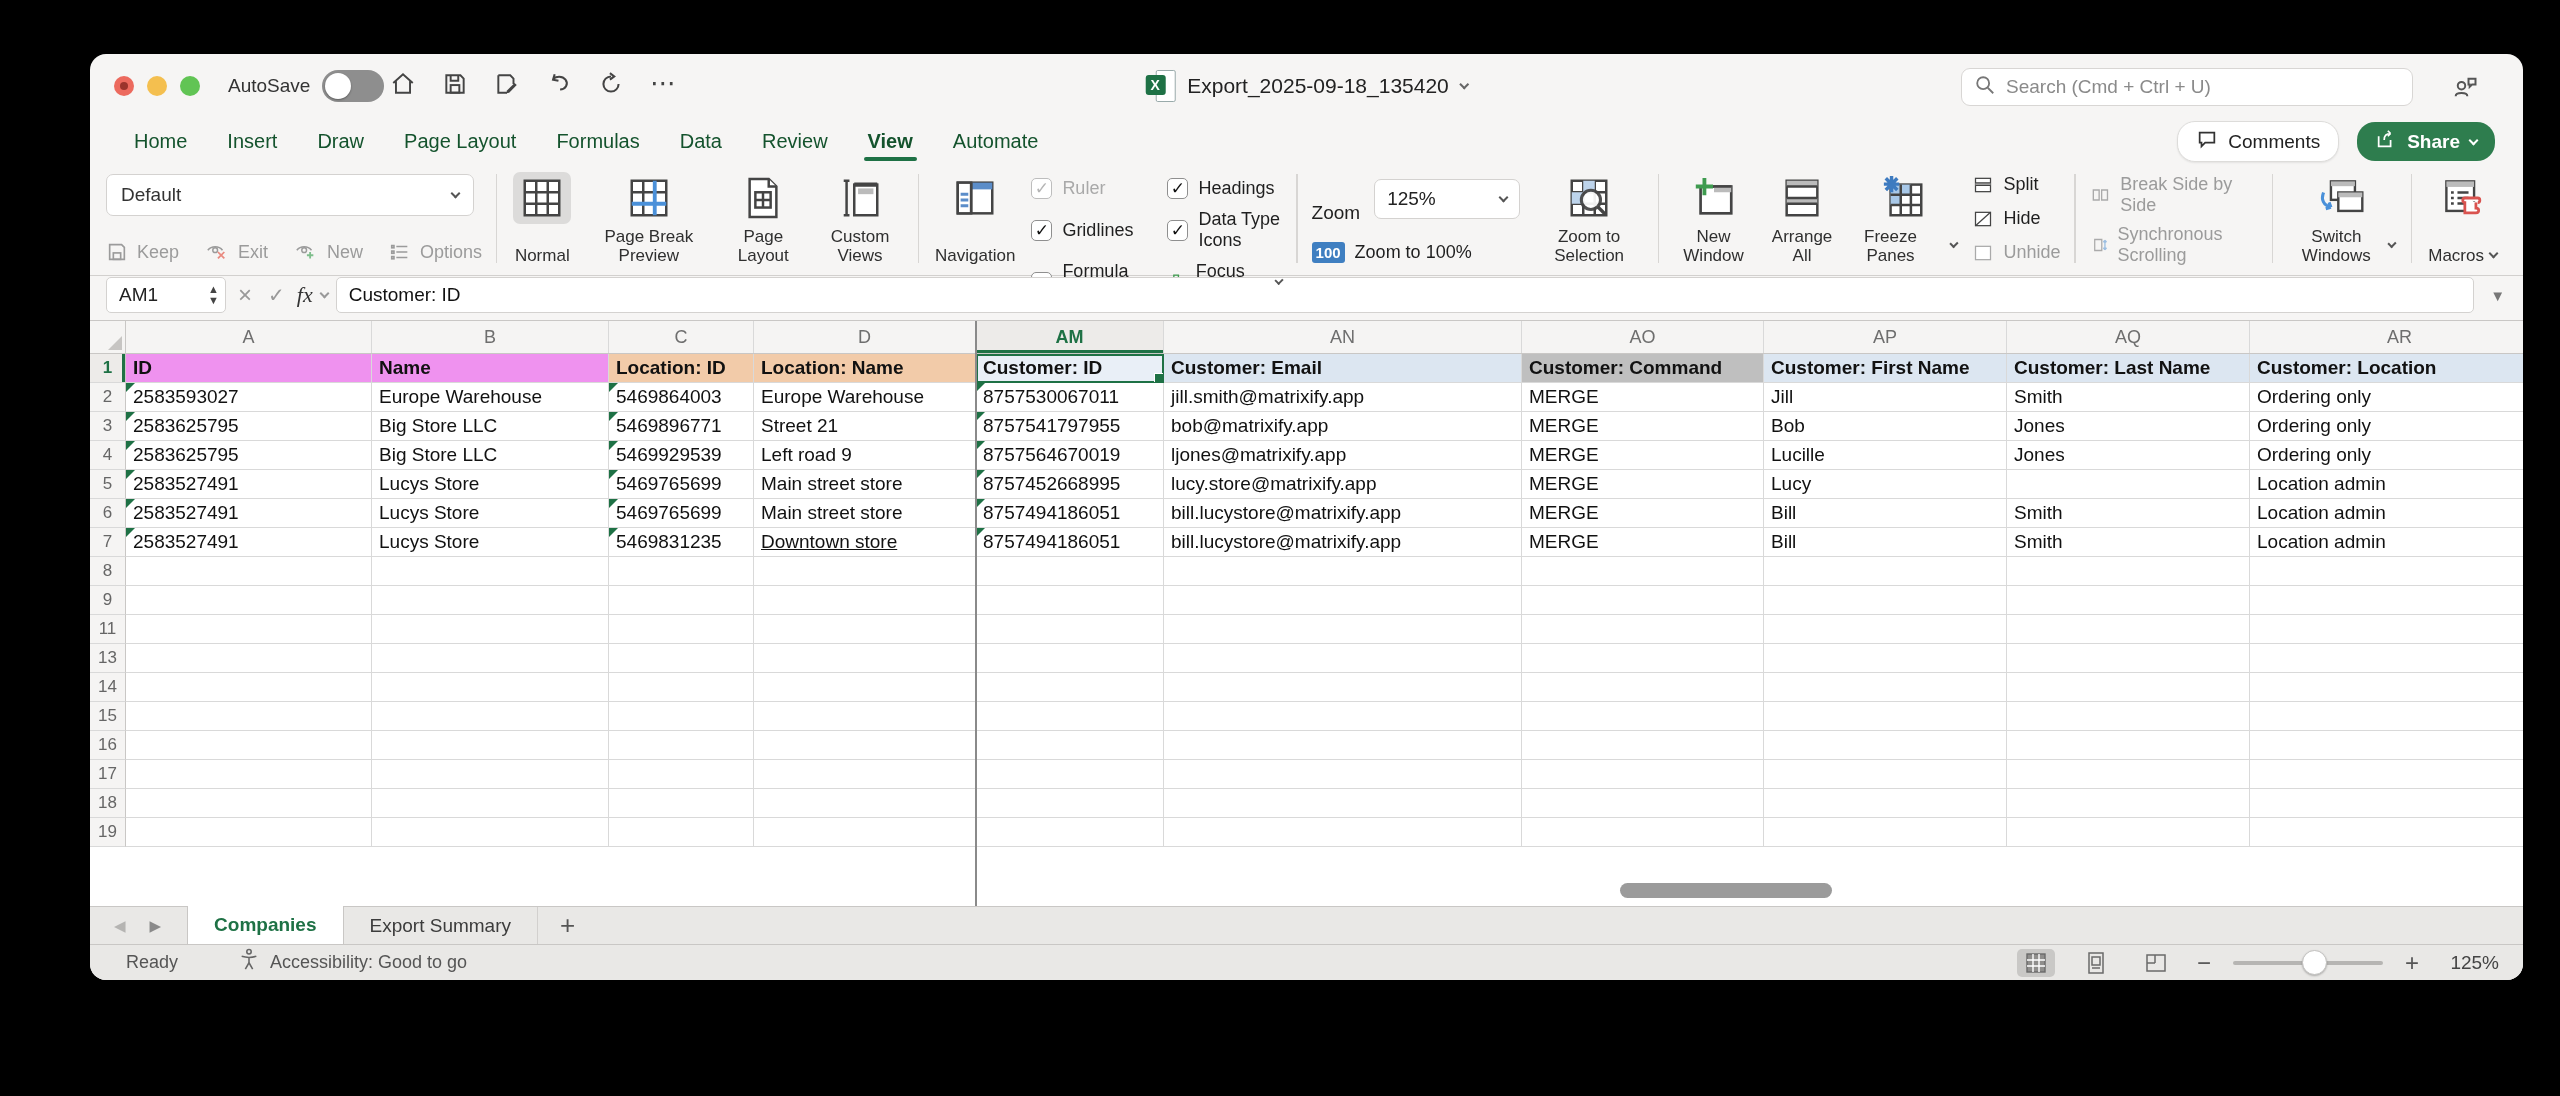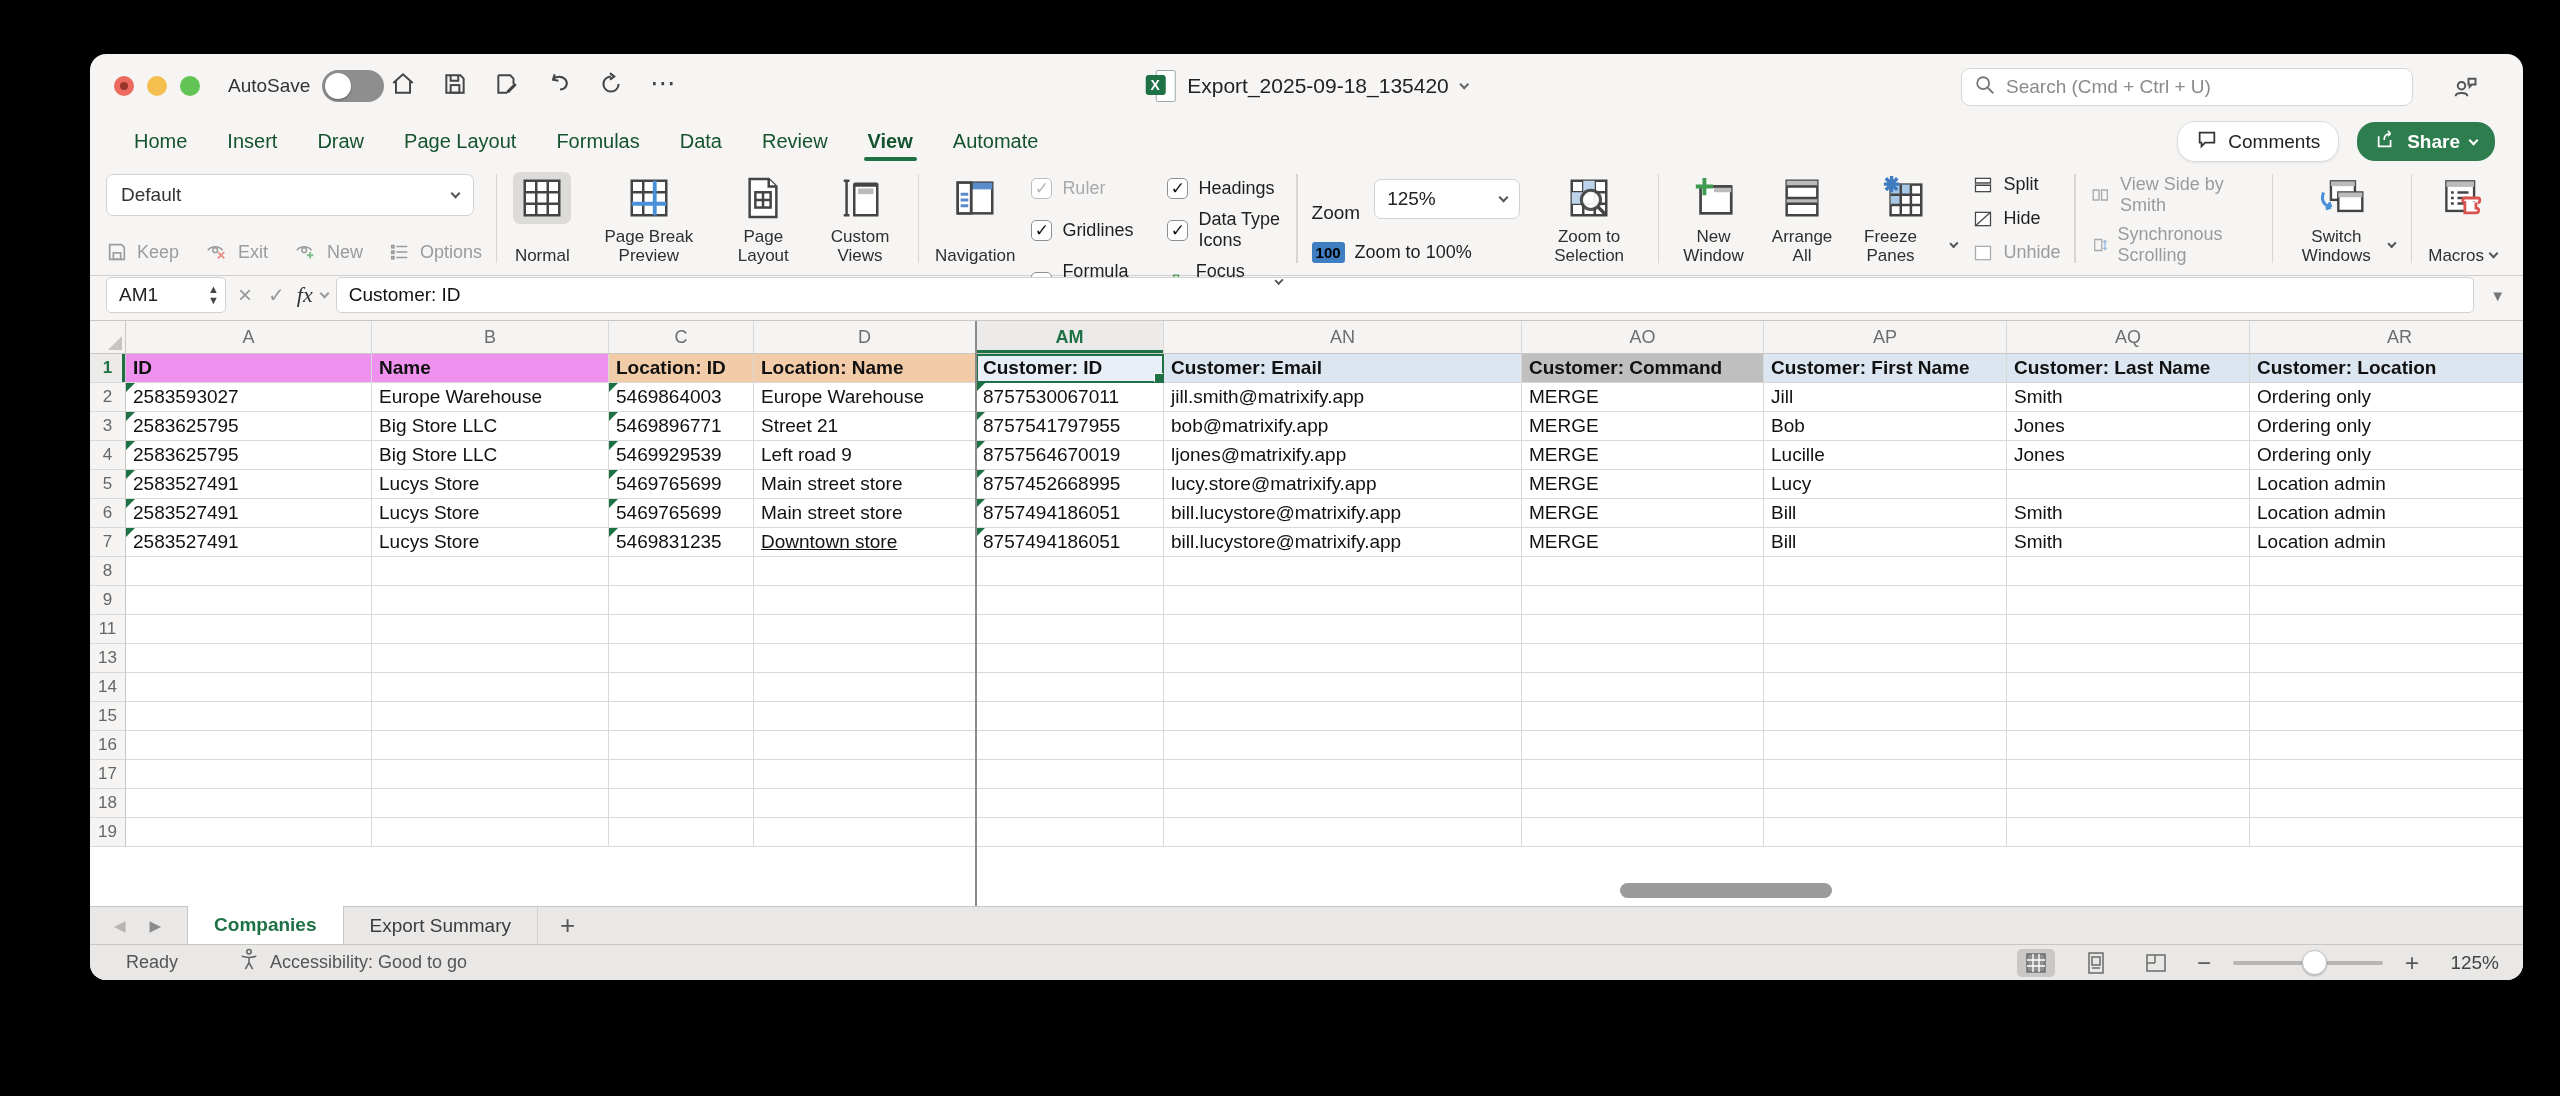--- a/index.html
+++ b/index.html
@@ -50,21 +50,21 @@
   .srow.dark { color:#1f1f1f; }
   .sheetview-dd { width:368px; height:42px; background:#fff; border:1.5px solid #D4D2D0; border-radius:7px; display:flex; align-items:center; justify-content:space-between; padding:0 14px; font-size:19px; color:#333; }
   .sv-row { display:flex; gap:26px; margin-top:10px; }
   .cb { width:21px; height:21px; background:#fff; border:1.8px solid #8f8f8f; border-radius:5px; display:flex; align-items:center; justify-content:center; font-size:17px; font-weight:bold; color:#111; flex:0 0 21px;}
   .cb.dis { border-color:#BDBDBD; color:#B5B5B5; }
   .cbrow { display:flex; align-items:center; gap:10px; font-size:18px; color:#1f1f1f; }
   .cbrow.dis { color:#A9A9A9; }
   .chev { width:9px; height:9px; border-right:2.2px solid #555; border-bottom:2.2px solid #555; transform:rotate(45deg); display:inline-block; margin-top:-4px; }
   .chev.sm { width:7px; height:7px; }
   .zoom-dd { width:146px; height:40px; background:#fff; border:1.5px solid #D4D2D0; border-radius:7px; display:flex; align-items:center; justify-content:space-between; padding:0 12px; font-size:19px; color:#222; }
-  .badge100 { background:#3F7FC1; color:#000000; font-size:15px; border-radius:3px; padding:2px 4px; font-weight:bold; }
+  .badge100 { background:#3F7FC1; color:#ffffff; font-size:15px; border-radius:3px; padding:2px 4px; font-weight:bold; }
 
   
   .fbar { height:44px; flex:0 0 44px; display:flex; align-items:center; padding:0 10px 6px 16px; gap:8px; }
   .namebox { width:120px; height:36px; background:#fff; border:1.5px solid #D4D2D0; border-radius:5px; display:flex; align-items:center; justify-content:space-between; padding:0 6px 0 12px; font-size:19px; color:#222; }
   .steppers { display:flex; flex-direction:column; font-size:11px; color:#444; line-height:1; }
   .fx-ico { font-size:20px; color:#666; padding:0 4px; }
   .fx { font-style:italic; font-family:"Liberation Serif","DejaVu Serif",serif; font-size:22px; color:#333; }
   .finput { flex:1; height:36px; background:#fff; border:1.5px solid #D4D2D0; border-radius:5px; display:flex; align-items:center; padding:0 12px; font-size:19px; color:#111; }
   .fcollapse { color:#777; font-size:15px; padding:0 8px; }
 
@@ -446,21 +446,21 @@
         </span>
     </div>
 
     <div class="rdiv"></div>
 
     <div class="vcol" style="gap:8px;">
       <span class="srow">
         <svg width="24" height="20" viewBox="0 0 24 24" fill="none" stroke="#aaa" stroke-width="1.6">
             <path d="M3 6 H10 V18 H3 Z M13 6 H20 V18 H13 Z"></path>
           </svg>
-        <span>View Side by Smith</span>
+        <span>Break Side by Side</span>
         </span>
       <span class="srow">
         <svg width="24" height="20" viewBox="0 0 24 24" fill="none">
             <path d="M6 5 H15 V19 H6 Z" stroke="#aaa" stroke-width="1.6"></path>
             <path d="M19 6 V18 M19 6 L17 8.5 M19 6 L21 8.5 M19 18 L17 15.5 M19 18 L21 15.5" stroke="#9DBFE2" stroke-width="1.7"></path>
           </svg>
         <span>Synchronous Scrolling</span>
         </span>
       <span class="srow">
         <svg width="24" height="20" viewBox="0 0 24 24" fill="none" stroke="#aaa" stroke-width="1.6">

